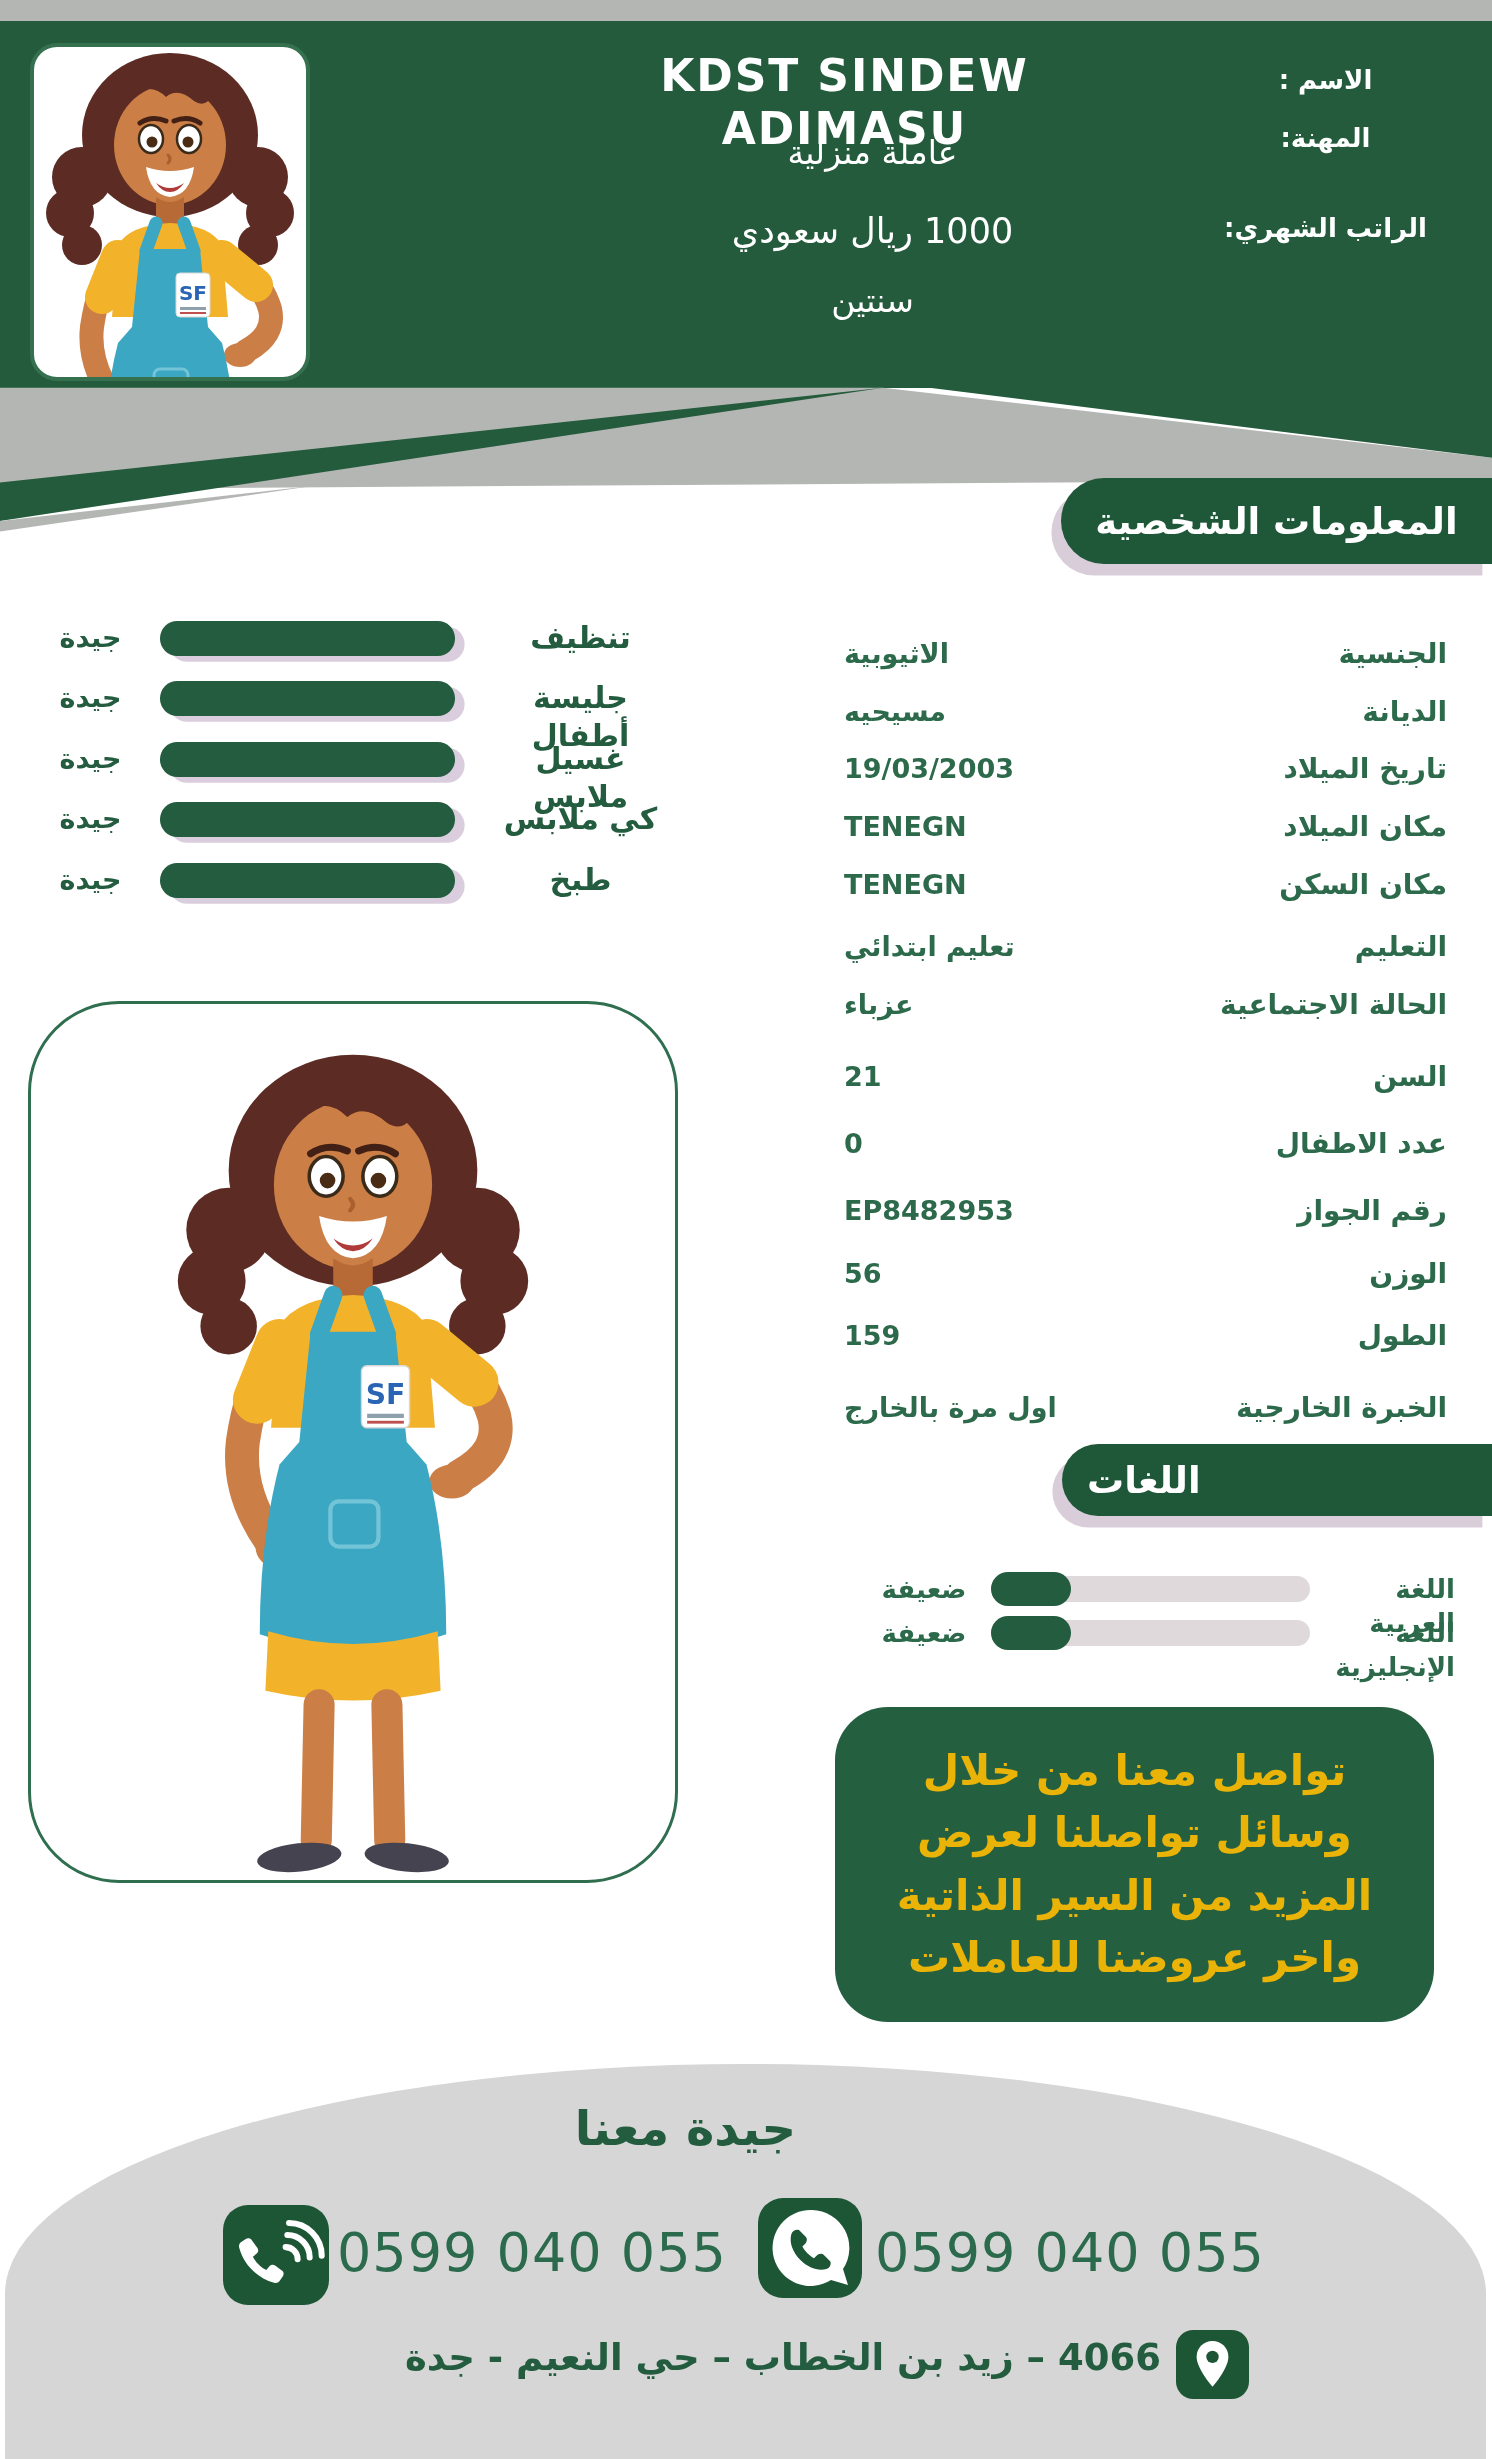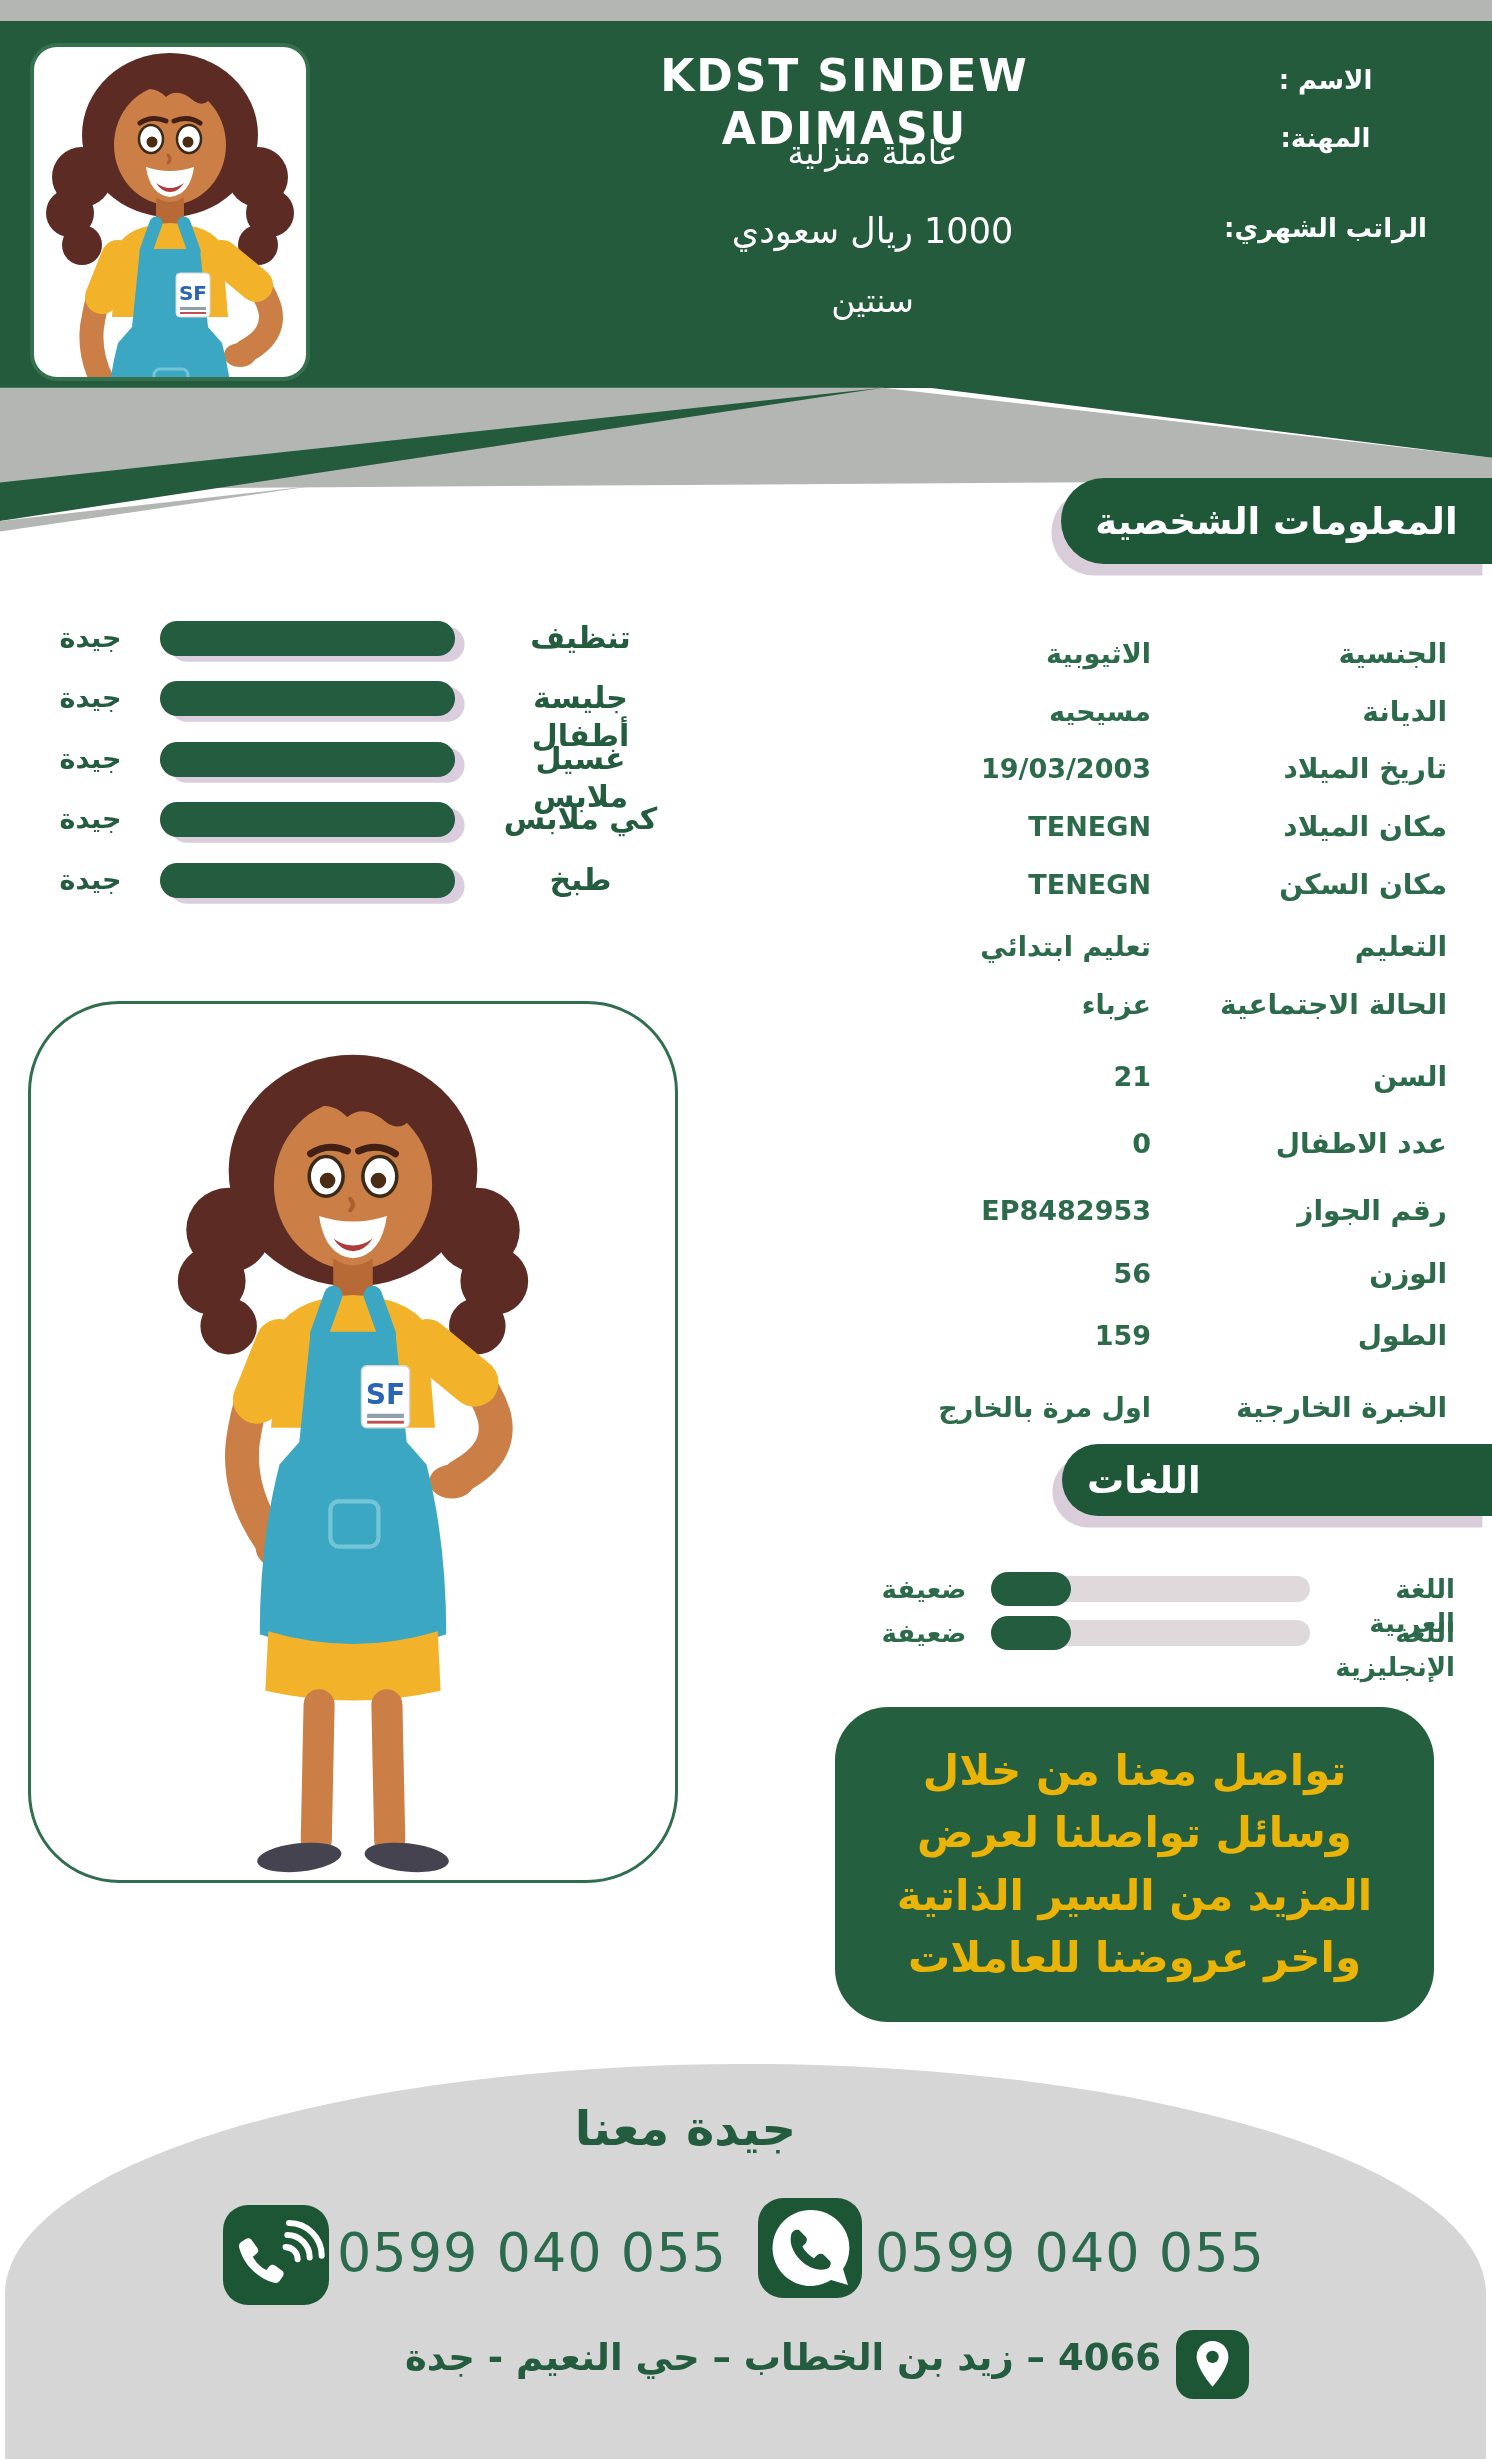--- a/index.html
+++ b/index.html
@@ -23,21 +23,21 @@
   .b-work{left:375px;top:510px;width:401px;height:79px;border-radius:39px 0 0 39px;
           justify-content:flex-start;padding-right:0;font-size:38px;}
   .b-work span{margin-right:auto;margin-left:21px;}
   .b-work{flex-direction:row;}
   .b-langs{left:1063px;top:1444px;width:430px;height:72px;border-radius:37px 0 0 37px;
            font-size:37px;}
   .b-langs span{margin-left:25px;margin-right:auto;}
   
   .p-label{left:1162px;width:286px;height:42px;text-align:right;color:#2c6a4b;
            font-weight:bold;font-size:28px;line-height:42px;}
-  .p-value{left:845px;width:307px;height:42px;text-align:right;color:#2c6a4b;
+  .p-value{left:845px;width:307px;height:42px;text-align:left;color:#2c6a4b;
            font-weight:bold;font-size:27px;line-height:42px;}
   
   .s-rate{left:29px;width:125px;height:38px;text-align:center;color:#235c3e;font-weight:bold;
           font-size:27px;line-height:38px;}
   .s-bar{left:161px;width:295px;height:35px;border-radius:17.3px;background:#235c3e;
          box-shadow:9.6px 5.8px 0 #dacede;}
   .s-name{left:490px;width:183px;height:38px;text-align:center;color:#235c3e;font-weight:bold;
           font-size:30px;line-height:38px;}
   
   .illus{left:29px;top:1001px;width:650px;height:882px;border:3.8px solid #2f6e4e;border-radius:91px;

